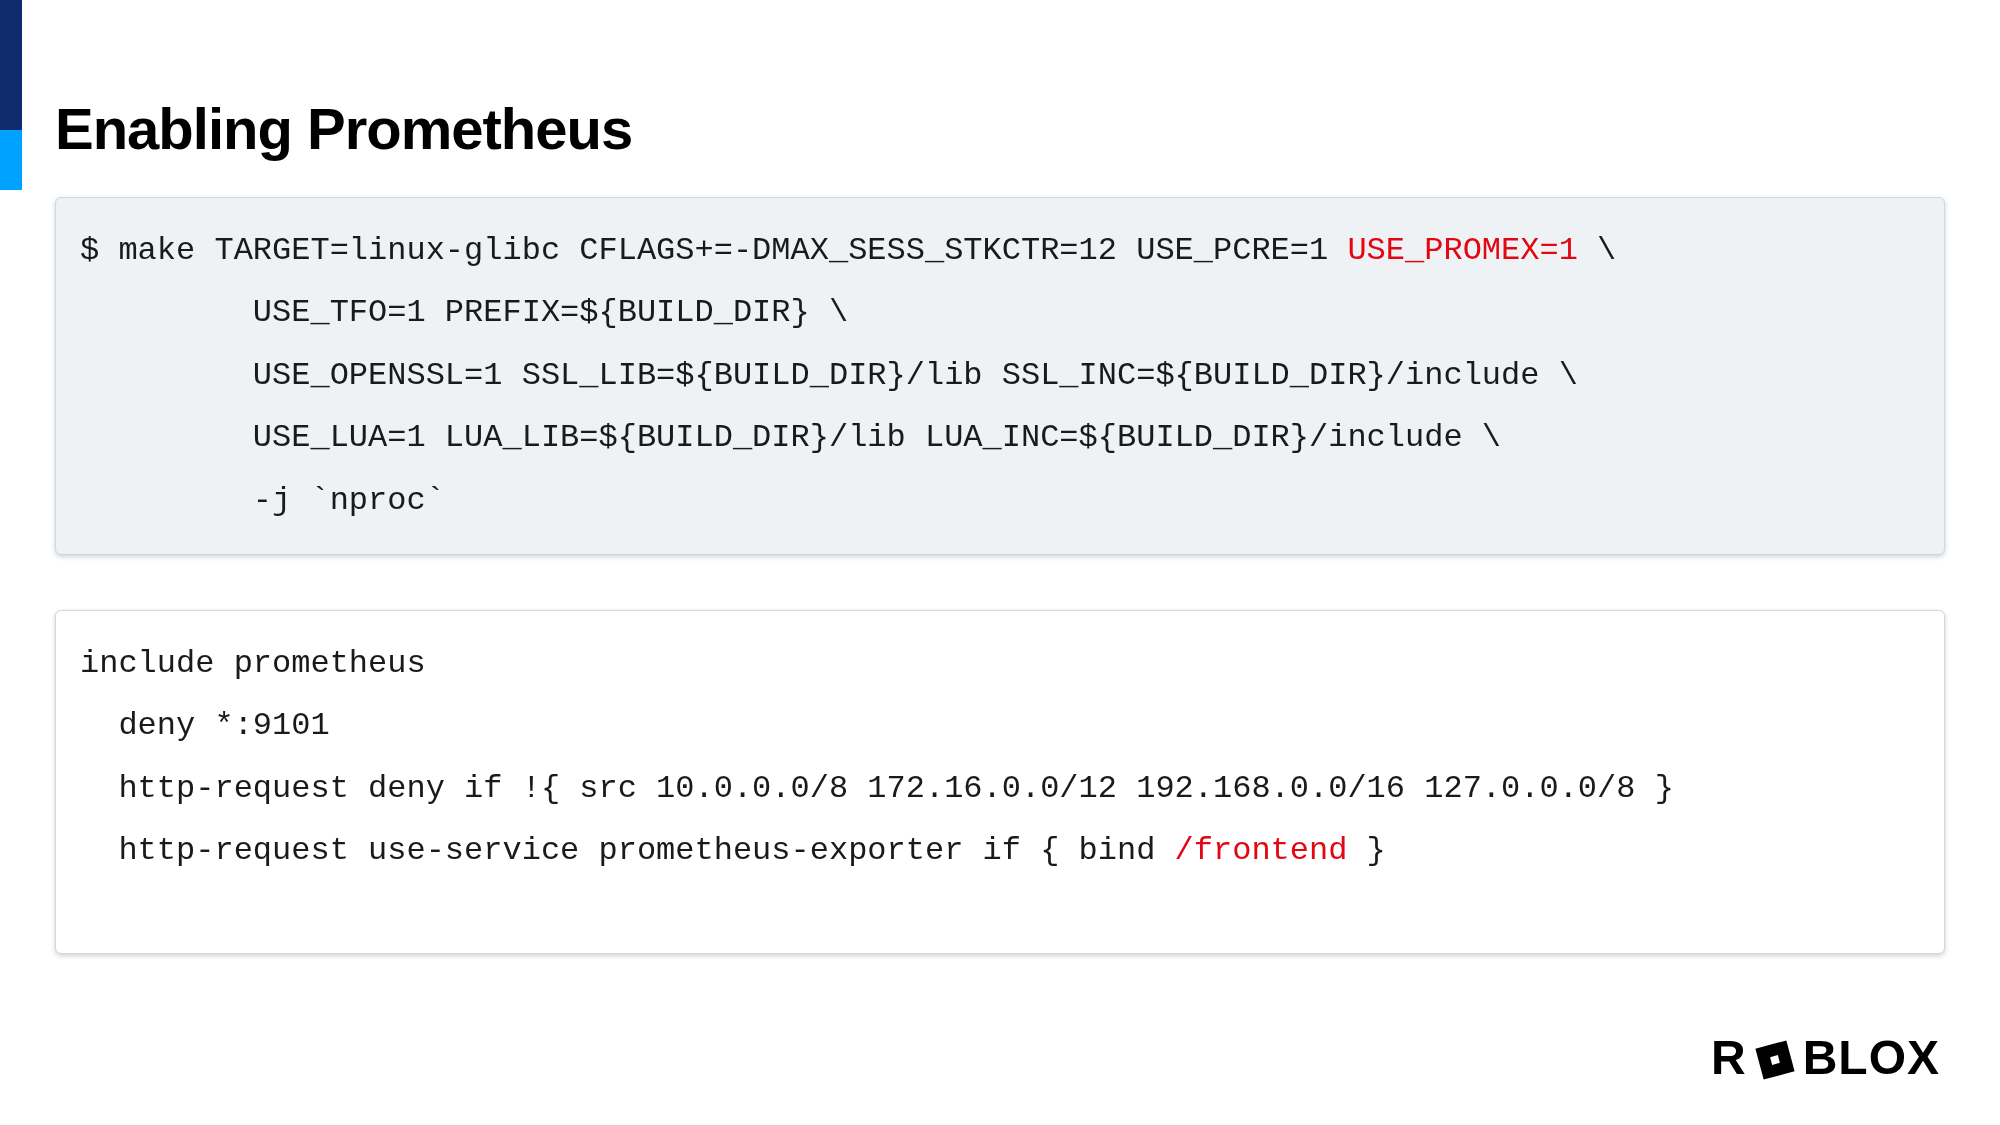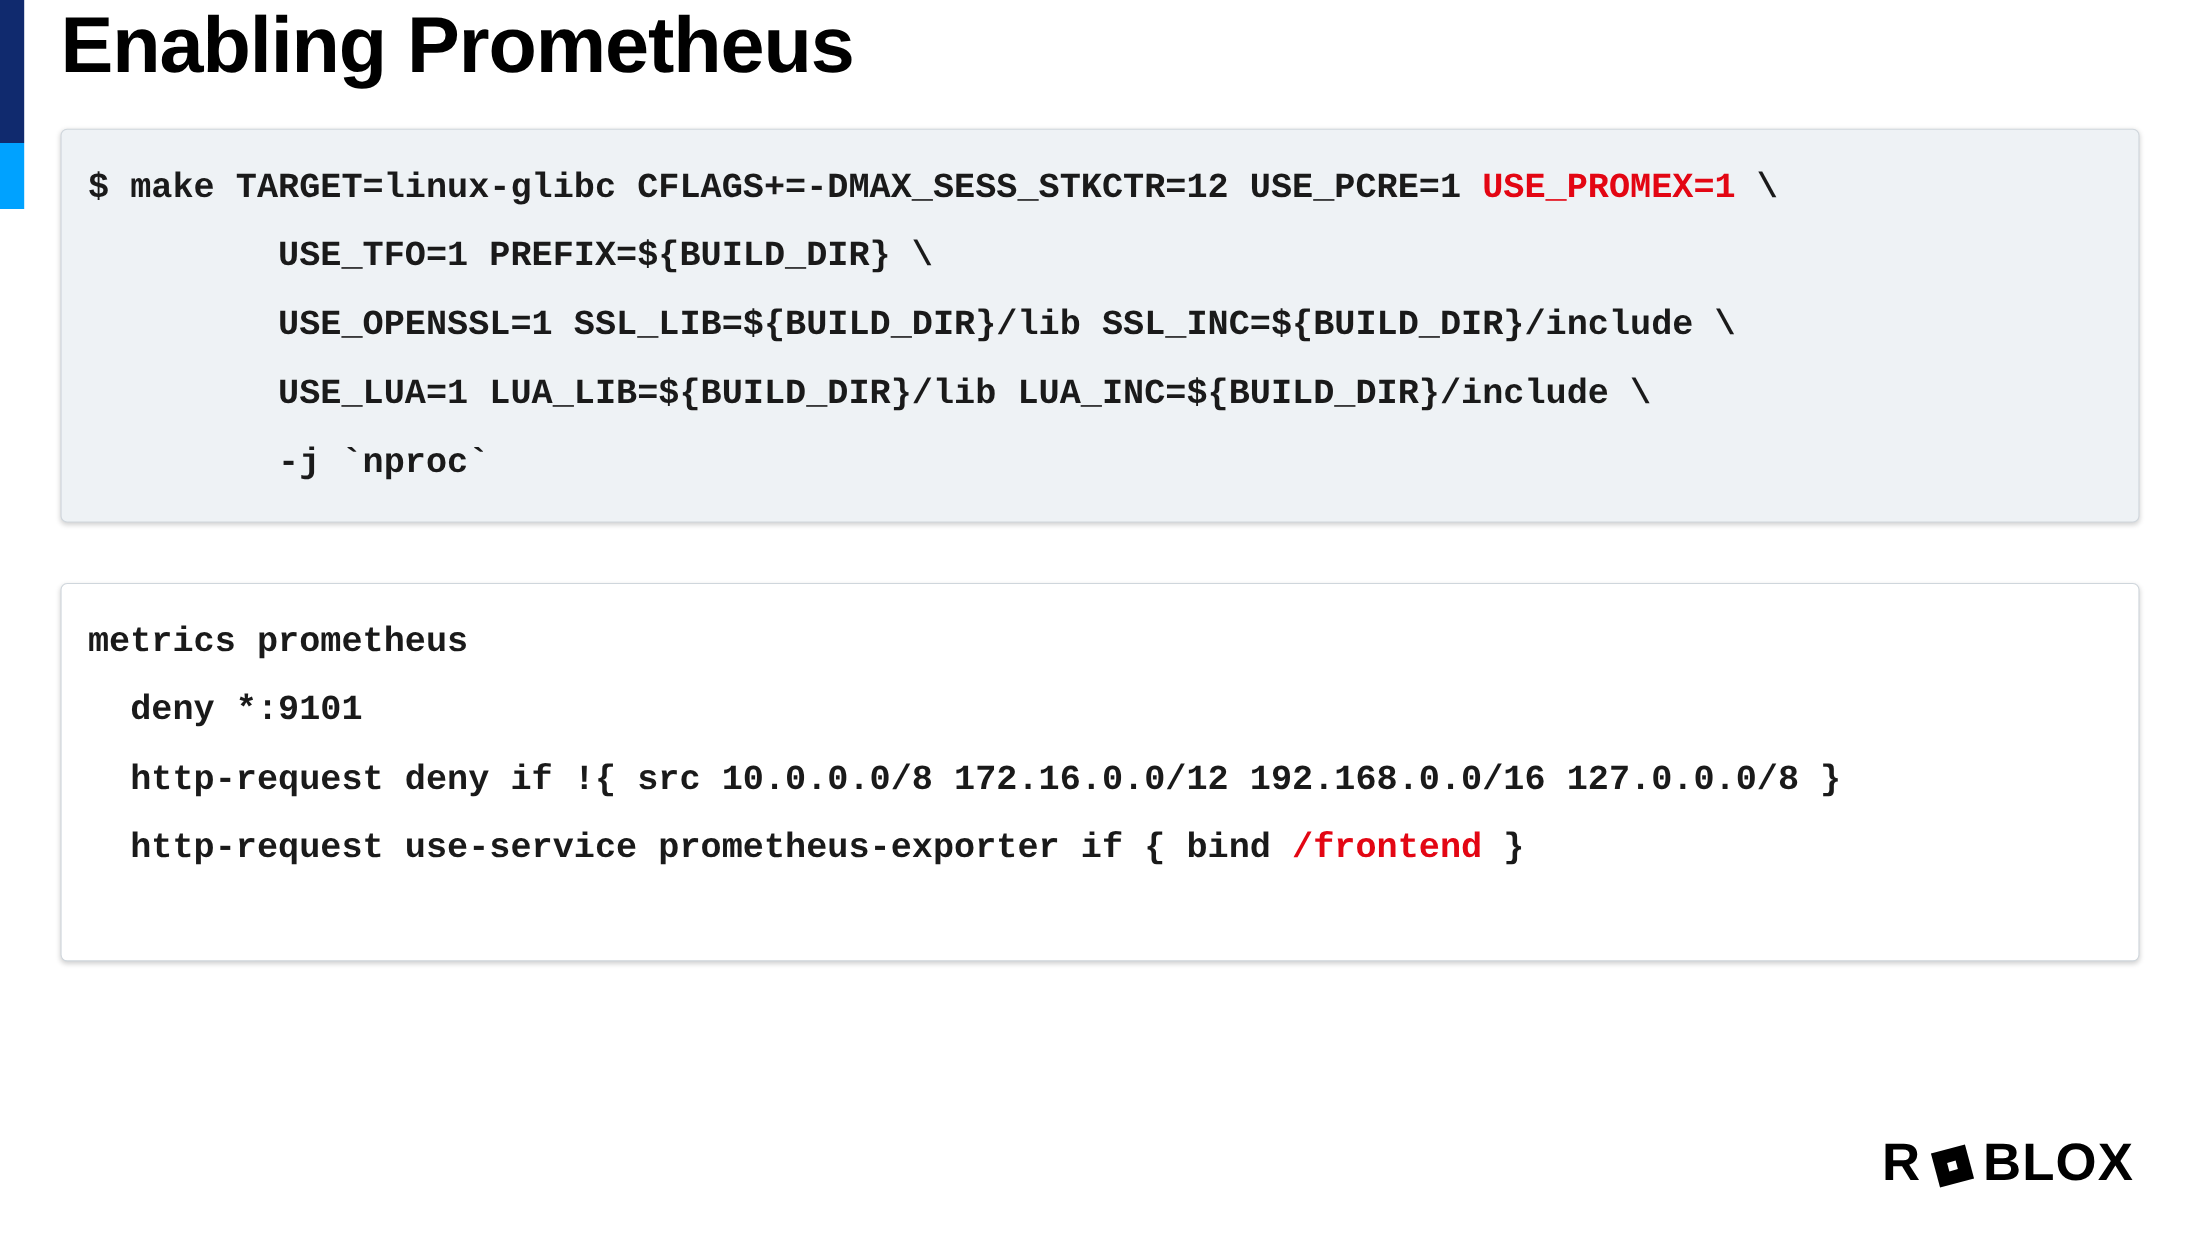--- a/index.html
+++ b/index.html
@@ -30,34 +30,35 @@
   }
   .content {
     position: absolute;
     left: 55px;
     right: 55px;
     top: 0;
     bottom: 0;
   }
   h1.title {
     margin: 0;
-    font-size: 72px;
+    padding-top: 95px;
+    font-size: 58px;
     font-weight: 800;
     letter-spacing: -1px;
     color: #000;
     font-family: "Segoe UI", Arial, Helvetica, sans-serif;
   }
   .code-block {
     margin-top: 35px;
     border: 1px solid #cfd6dc;
     border-radius: 6px;
     box-shadow: 0 2px 5px rgba(0,0,0,0.18);
     font-family: "Consolas", "Menlo", "Courier New", monospace;
     font-size: 32px;
-    font-weight: 700;
+    font-weight: 400;
     line-height: 1.95;
     color: #1a1a1a;
     white-space: pre;
     overflow: hidden;
   }
   .code-block.gray {
     background: #eef2f5;
     padding: 22px 24px 22px 24px;
   }
   .code-block.white {
@@ -103,21 +104,21 @@
 <div class="content">
 
   <h1 class="title">Enabling Prometheus</h1>
 
   <div class="code-block gray"><span>$ make TARGET=linux-glibc CFLAGS+=-DMAX_SESS_STKCTR=12 USE_PCRE=1 </span><span class="hl-red">USE_PROMEX=1</span><span> \</span>
 <span>         USE_TFO=1 PREFIX=${BUILD_DIR} \</span>
 <span>         USE_OPENSSL=1 SSL_LIB=${BUILD_DIR}/lib SSL_INC=${BUILD_DIR}/include \</span>
 <span>         USE_LUA=1 LUA_LIB=${BUILD_DIR}/lib LUA_INC=${BUILD_DIR}/include \</span>
 <span>         -j `nproc`</span></div>
 
-  <div class="code-block white"><span>metrics prometheus</span>
+  <div class="code-block white"><span>include prometheus</span>
 <span>  deny *:9101</span>
 <span>  http-request deny if !{ src 10.0.0.0/8 172.16.0.0/12 192.168.0.0/16 127.0.0.0/8 }</span>
 <span>  http-request use-service prometheus-exporter if { bind </span><span class="hl-red">/frontend</span><span> }</span></div>
 
 </div>
 
 <div class="logo">
   <span>R</span>
   <span class="tilt">
     <svg width="44" height="44" viewBox="0 0 44 44">

